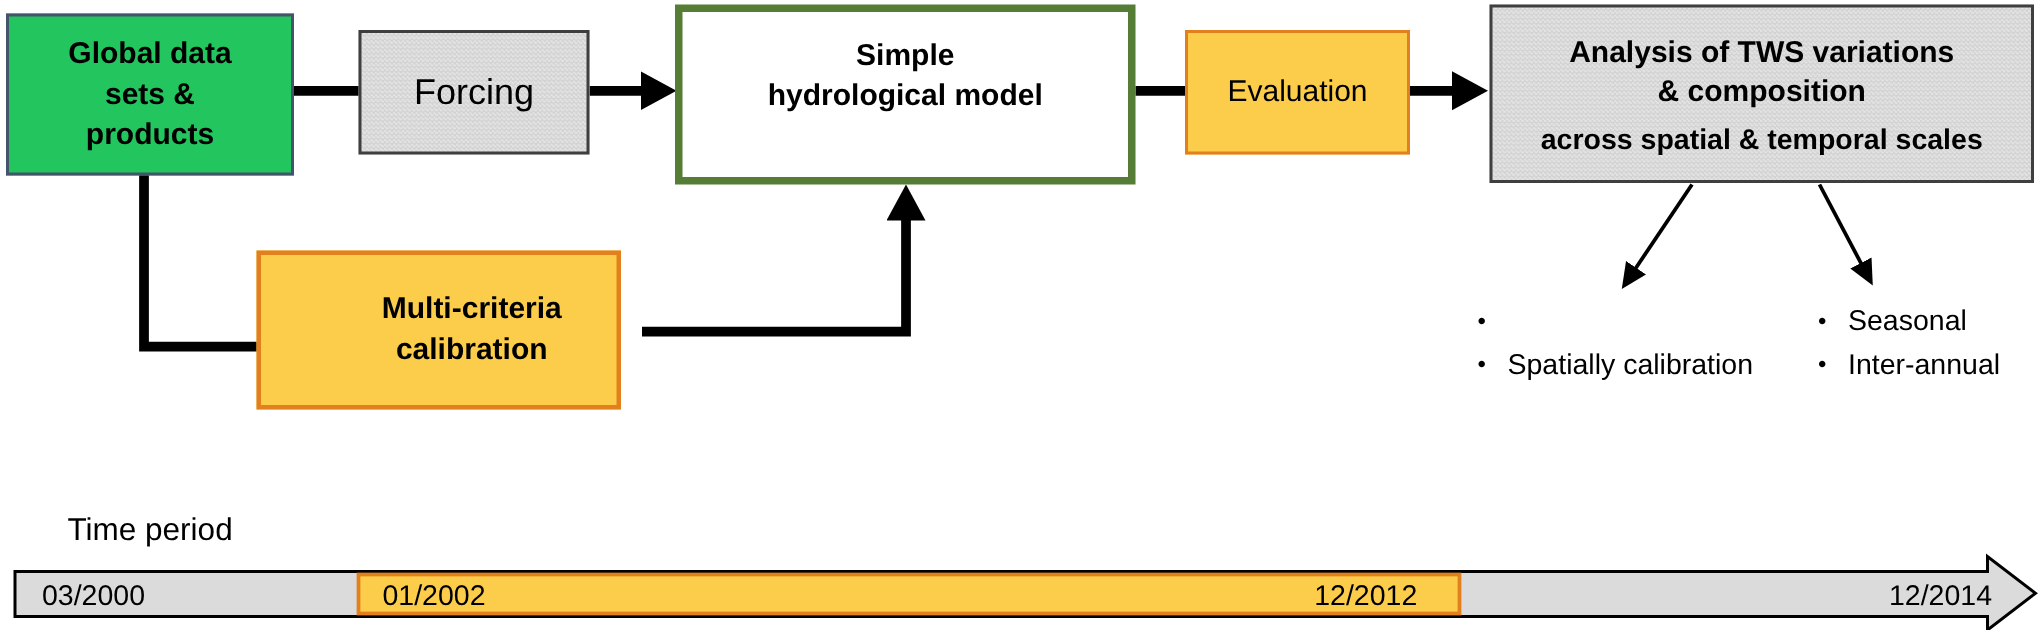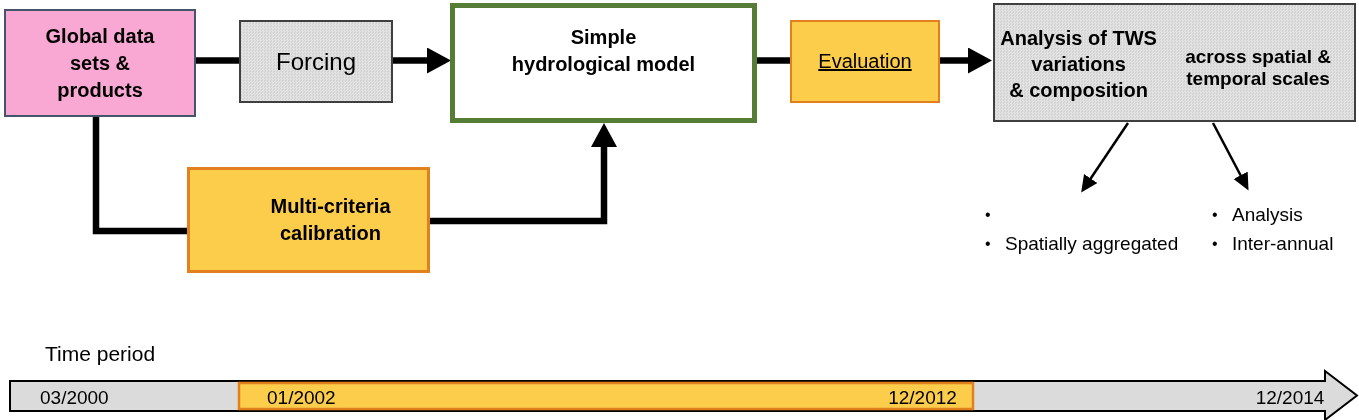--- a/index.html
+++ b/index.html
@@ -16,47 +16,47 @@
   }
   .gray-fill {
     background-color:#d9d9d9;
     background-image: conic-gradient(#e3e3e3 25%, #d3d3d3 25% 50%, #e3e3e3 50% 75%, #d3d3d3 75%);
     background-size:3px 3px;
   }
   .orange-fill { background:#FCCD4B; }
   .bold { font-weight:bold; }
 
   #global-data-box { left:4px; top:9px; width:192px; height:108px;
-    border:2px solid #44546A; background:#f9a8d4; font-size:20px; }
+    border:2px solid #44546A; background:#22c55e; font-size:20px; }
   #forcing-box { left:239px; top:20px; width:154px; height:83px;
     border:2px solid #3f3f3f; font-size:24px; }
   #model-box { left:450px; top:3px; width:307px; height:120px;
     border:5px solid #567D35; background:#fff; font-size:20px; padding-bottom:24px;justify-content:center; }
   #evaluation-box { left:790px; top:20px; width:150px; height:83px;
-    border:2px solid #E2801E; font-size:20px;text-decoration:underline; }
+    border:2px solid #E2801E; font-size:20px; }
   #analysis-box { left:993px; top:3px; width:363px; height:119px;
-    border:2px solid #3f3f3f; padding-top:2px; }
+    border:2px solid #3f3f3f; flex-direction:column; padding-top:2px; }
   #analysis-box .title { font-size:20px; font-weight:bold; line-height:26px; white-space:pre-line; }
   #analysis-box .subtitle { font-size:19px; line-height:22px; margin-top:9px;font-weight:bold; }
-  #calibration-box { left:187px; top:167px; width:243px; height:106px;
+  #calibration-box { left:171px; top:167px; width:243px; height:106px;
     border:3px solid #E2801E; font-size:20px;padding-left:44px; }
 
   .bullets { position:absolute; font-size:19px; line-height:29px; }
   #bullets-spatial { left:985px; top:200px; }
   #bullets-temporal { left:1212px; top:200px; }
   .bullet-row { display:flex; }
   .bullet-dot { width:20px; flex:0 0 20px; font-size:16px; }
 
   #time-period-title { position:absolute; left:45px; top:342px;
     font-size:21px; font-weight:normal;text-align:center; }
-  .tl-label { position:absolute; top:387px; font-size:19px; line-height:22px;margin-left:12px; }
+  .tl-label { position:absolute; top:387px; font-size:19px; line-height:22px; }
   #tl-start { left:28px; }
   #tl-hl-start { left:255px; }
   #tl-hl-end { left:858px; width:105px; text-align:center; }
-  #tl-end { left:1228px; width:100px; text-align:center; }
+  #tl-end { left:1228px; width:100px; text-align:right; }
 </style>
 </head>
 <body>
 
 <div id="canvas">
 
   <svg id="arrow-layer" viewBox="0 0 1359 420" xmlns="http://www.w3.org/2000/svg">
     <defs>
       <marker id="mthick" markerWidth="26" markerHeight="28" refX="3" refY="13" orient="auto" markerUnits="userSpaceOnUse">
         <path d="M0,0 L24,13 L0,26 Z" fill="#000"></path>
@@ -109,28 +109,28 @@
     <span>Multi-criteria
 calibration</span>
   </div>
 
   <div class="bullets" id="bullets-spatial">
     <div class="bullet-row">
       <span class="bullet-dot">•</span>
     </div>
     <div class="bullet-row">
       <span class="bullet-dot">•</span>
-      <span>Spatially aggregated</span>
+      <span>Spatially calibration</span>
     </div>
   </div>
 
   <div class="bullets" id="bullets-temporal">
     <div class="bullet-row">
       <span class="bullet-dot">•</span>
-      <span>Analysis</span>
+      <span>Seasonal</span>
     </div>
     <div class="bullet-row">
       <span class="bullet-dot">•</span>
       <span>Inter-annual</span>
     </div>
   </div>
 
   <div id="time-period-title">Time period</div>
   <div class="tl-label" id="tl-start">03/2000</div>
   <div class="tl-label" id="tl-hl-start">01/2002</div>

